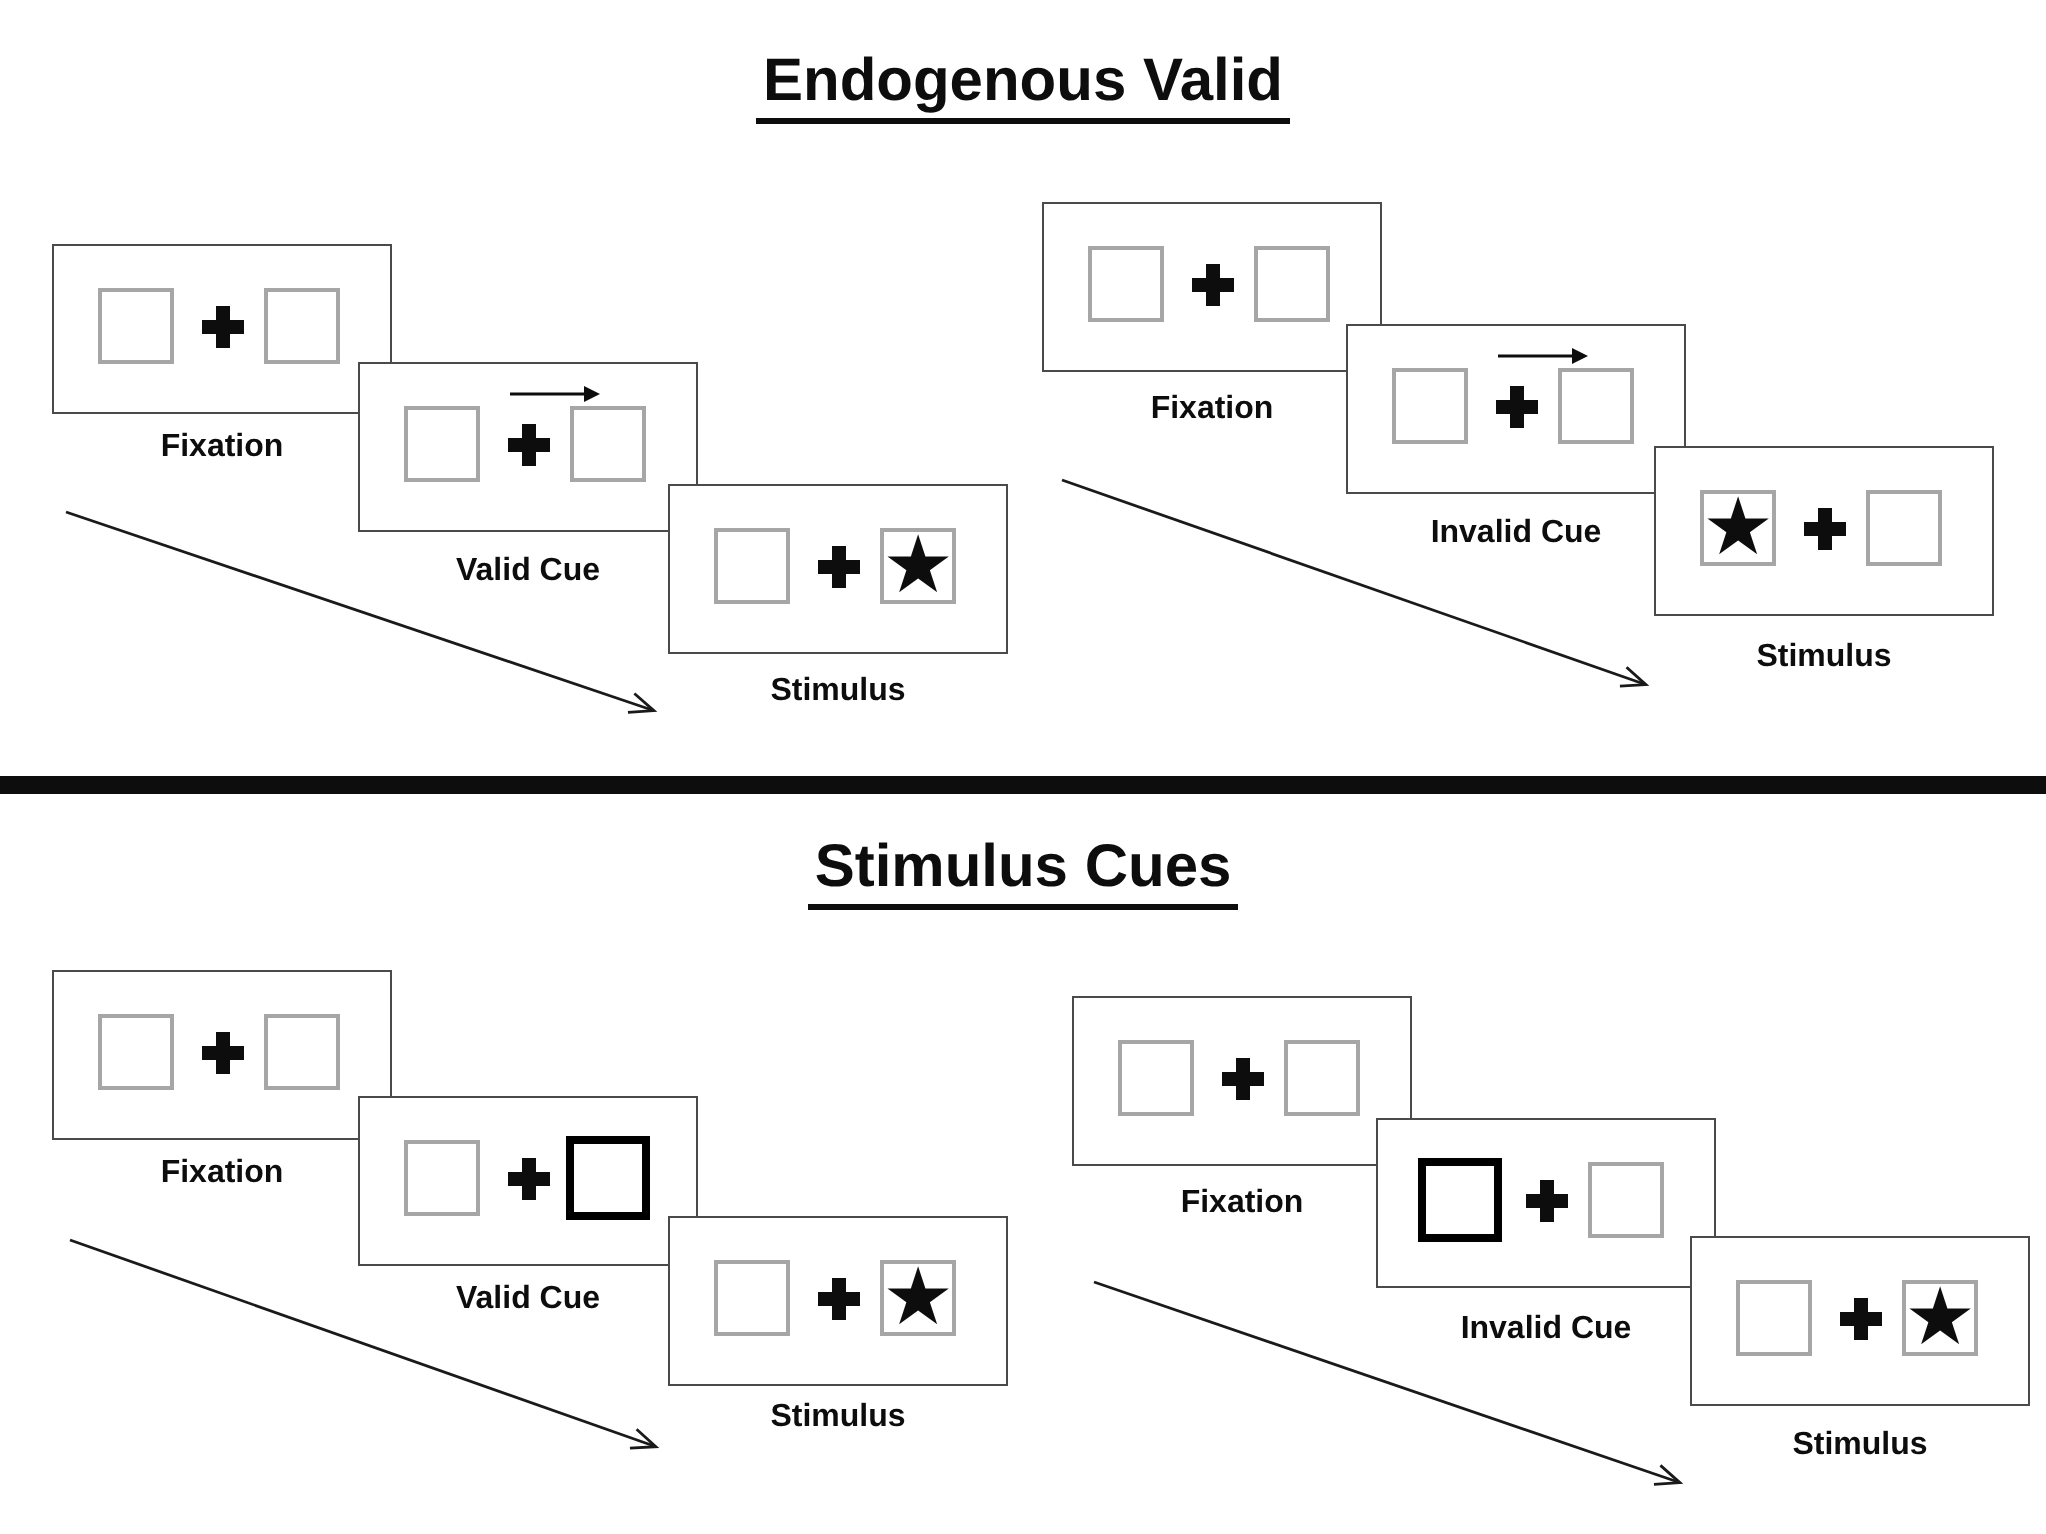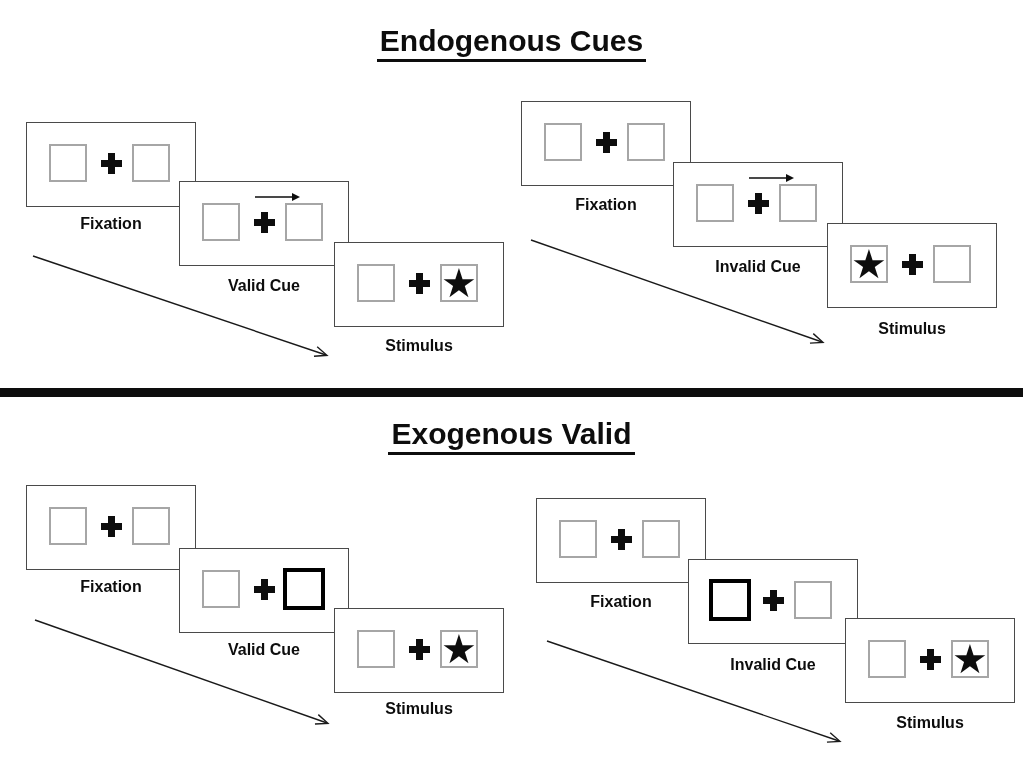--- a/index.html
+++ b/index.html
@@ -53,25 +53,25 @@
         <path d="M1,1 L13,6 L1,11" fill="none" stroke="#1a1a1a" stroke-width="1.4"></path>
       </marker>
     </defs>
     <line x1="33" y1="256" x2="326" y2="355" stroke="#1a1a1a" stroke-width="1.4" marker-end="url(#ah)"></line>
     <line x1="531" y1="240" x2="822" y2="342" stroke="#1a1a1a" stroke-width="1.4" marker-end="url(#ah)"></line>
     <line x1="35" y1="620" x2="327" y2="723" stroke="#1a1a1a" stroke-width="1.4" marker-end="url(#ah)"></line>
     <line x1="547" y1="641" x2="839" y2="741" stroke="#1a1a1a" stroke-width="1.4" marker-end="url(#ah)"></line>
   </svg>
 
   <div class="title" style="top:24px;">
-    <span class="u">Endogenous Cues</span>
+    <span class="u">Endogenous Valid</span>
   </div>
   <div class="divider"></div>
   <div class="title" style="top:417px;">
-    <span class="u">Exogenous Valid</span>
+    <span class="u">Stimulus Cues</span>
   </div>
 
   <div class="group">
     <div class="panel" style="left:26px;top:122px;">
       <div class="sq left"></div>
       <div class="plus"></div>
       <div class="sq right"></div>
     </div>
     <div class="step-label" style="left:26px;top:215px;">Fixation</div>
 

